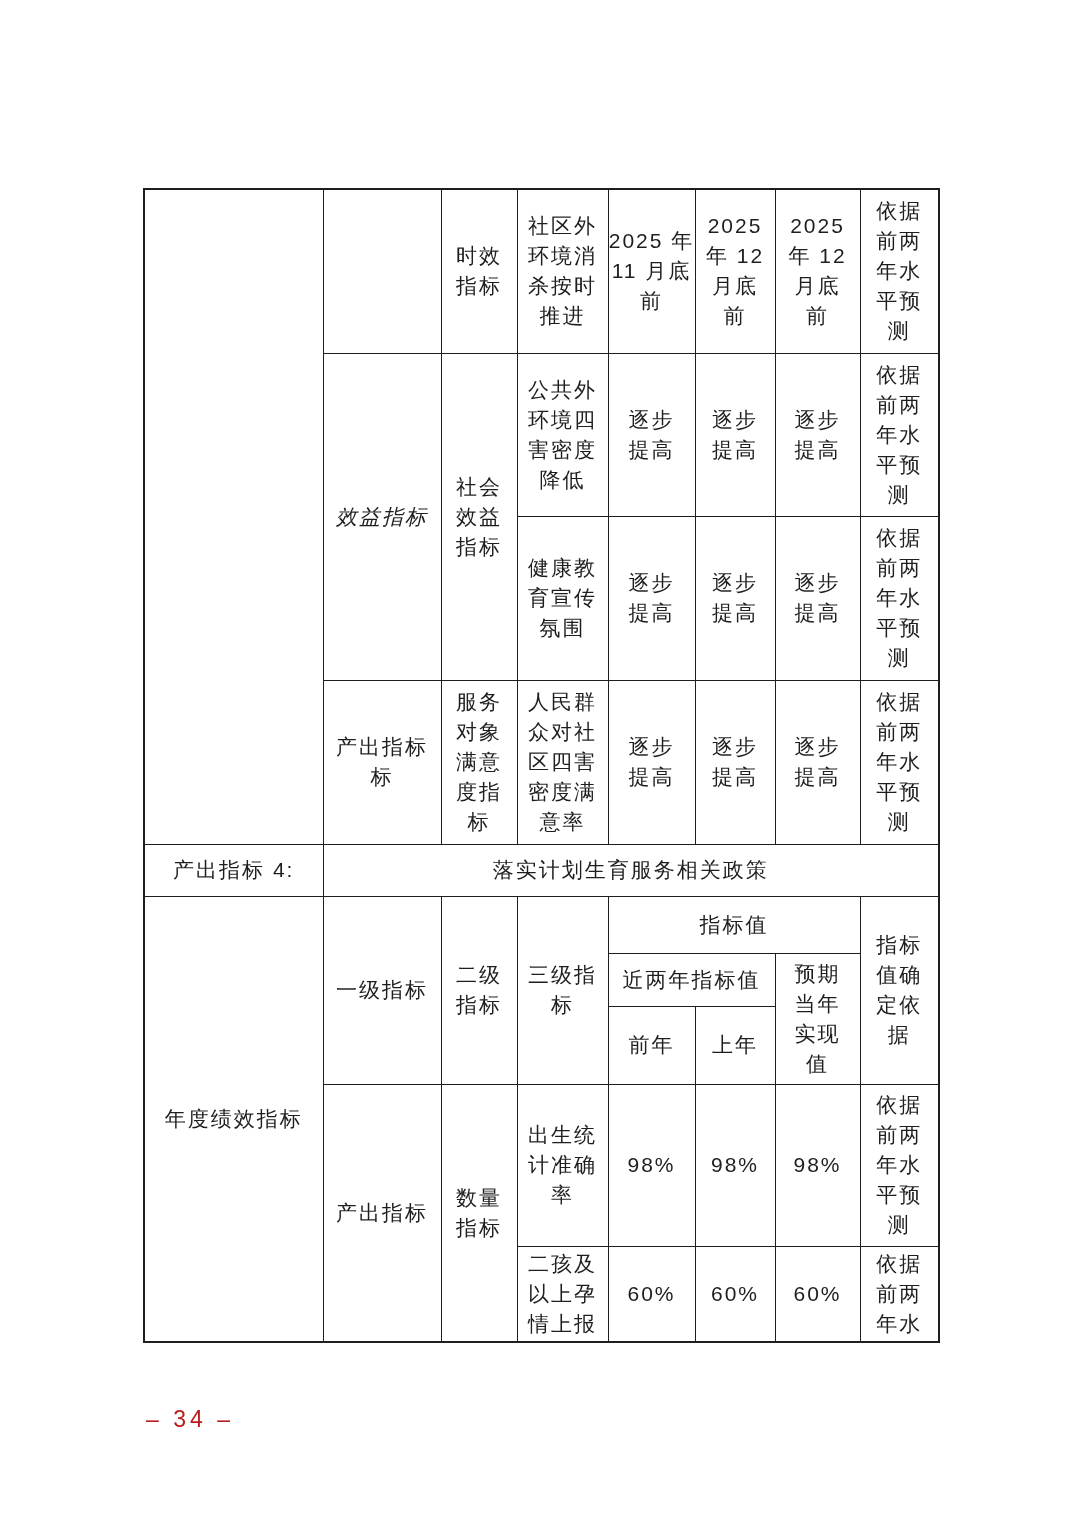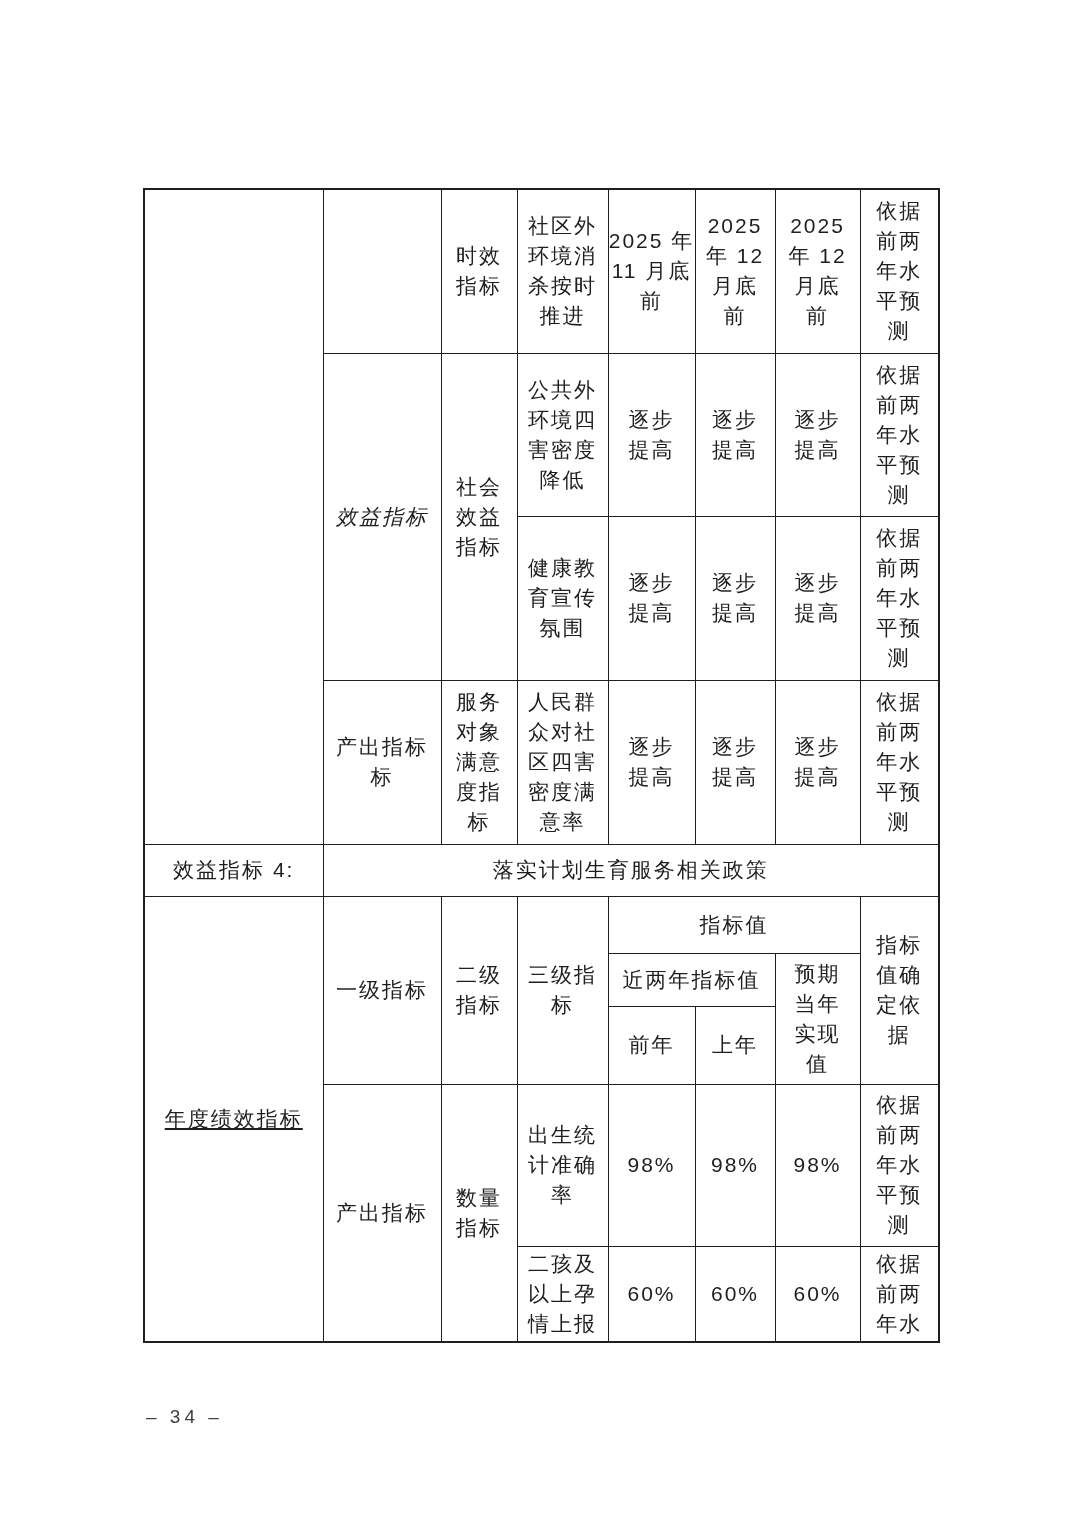--- a/index.html
+++ b/index.html
@@ -25,26 +25,26 @@
     vertical-align:middle;
     white-space:pre-line;
     font-size:21px;
     line-height:30px;
     letter-spacing:2px;
     overflow:hidden;
     
     font-family:"Liberation Sans","Liberation Serif",serif;
   }
   td.vtop    { vertical-align:top; padding-top:5px;font-style:italic; }
-  td.vtop-lg { vertical-align:top; padding-top:9px;text-decoration:underline; }
+  td.vtop-lg { vertical-align:top; padding-top:9px; }
   td.spread  { letter-spacing:13px;margin-top:16px; }
   .pageno {
     position:absolute; left:146px; top:1406px;
-    font-size:19px; letter-spacing:4px;
-    color:#404040;
+    font-size:23px; letter-spacing:4px;
+    color:#b91c1c;
     font-family:"Liberation Sans","DejaVu Sans",sans-serif;
   }
 </style>
 </head>
 <body>
 
 <div class="page">
 
   <table class="perf">
     <colgroup>
@@ -145,21 +145,21 @@
         <td>逐步
 提高</td>
         <td>依据
 前两
 年水
 平预
 测</td>
       </tr>
 
       <tr style="height:52px">
-        <td>效益指标 4:</td>
+        <td>产出指标 4:</td>
         <td colspan="7">落实计划生育服务相关政策</td>
       </tr>
 
       <tr style="height:57px">
         <td rowspan="5" class="vtop-lg">年度绩效指标</td>
         <td rowspan="3">一级指标</td>
         <td rowspan="3">二级
 指标</td>
         <td rowspan="3">三级指
 标</td>

